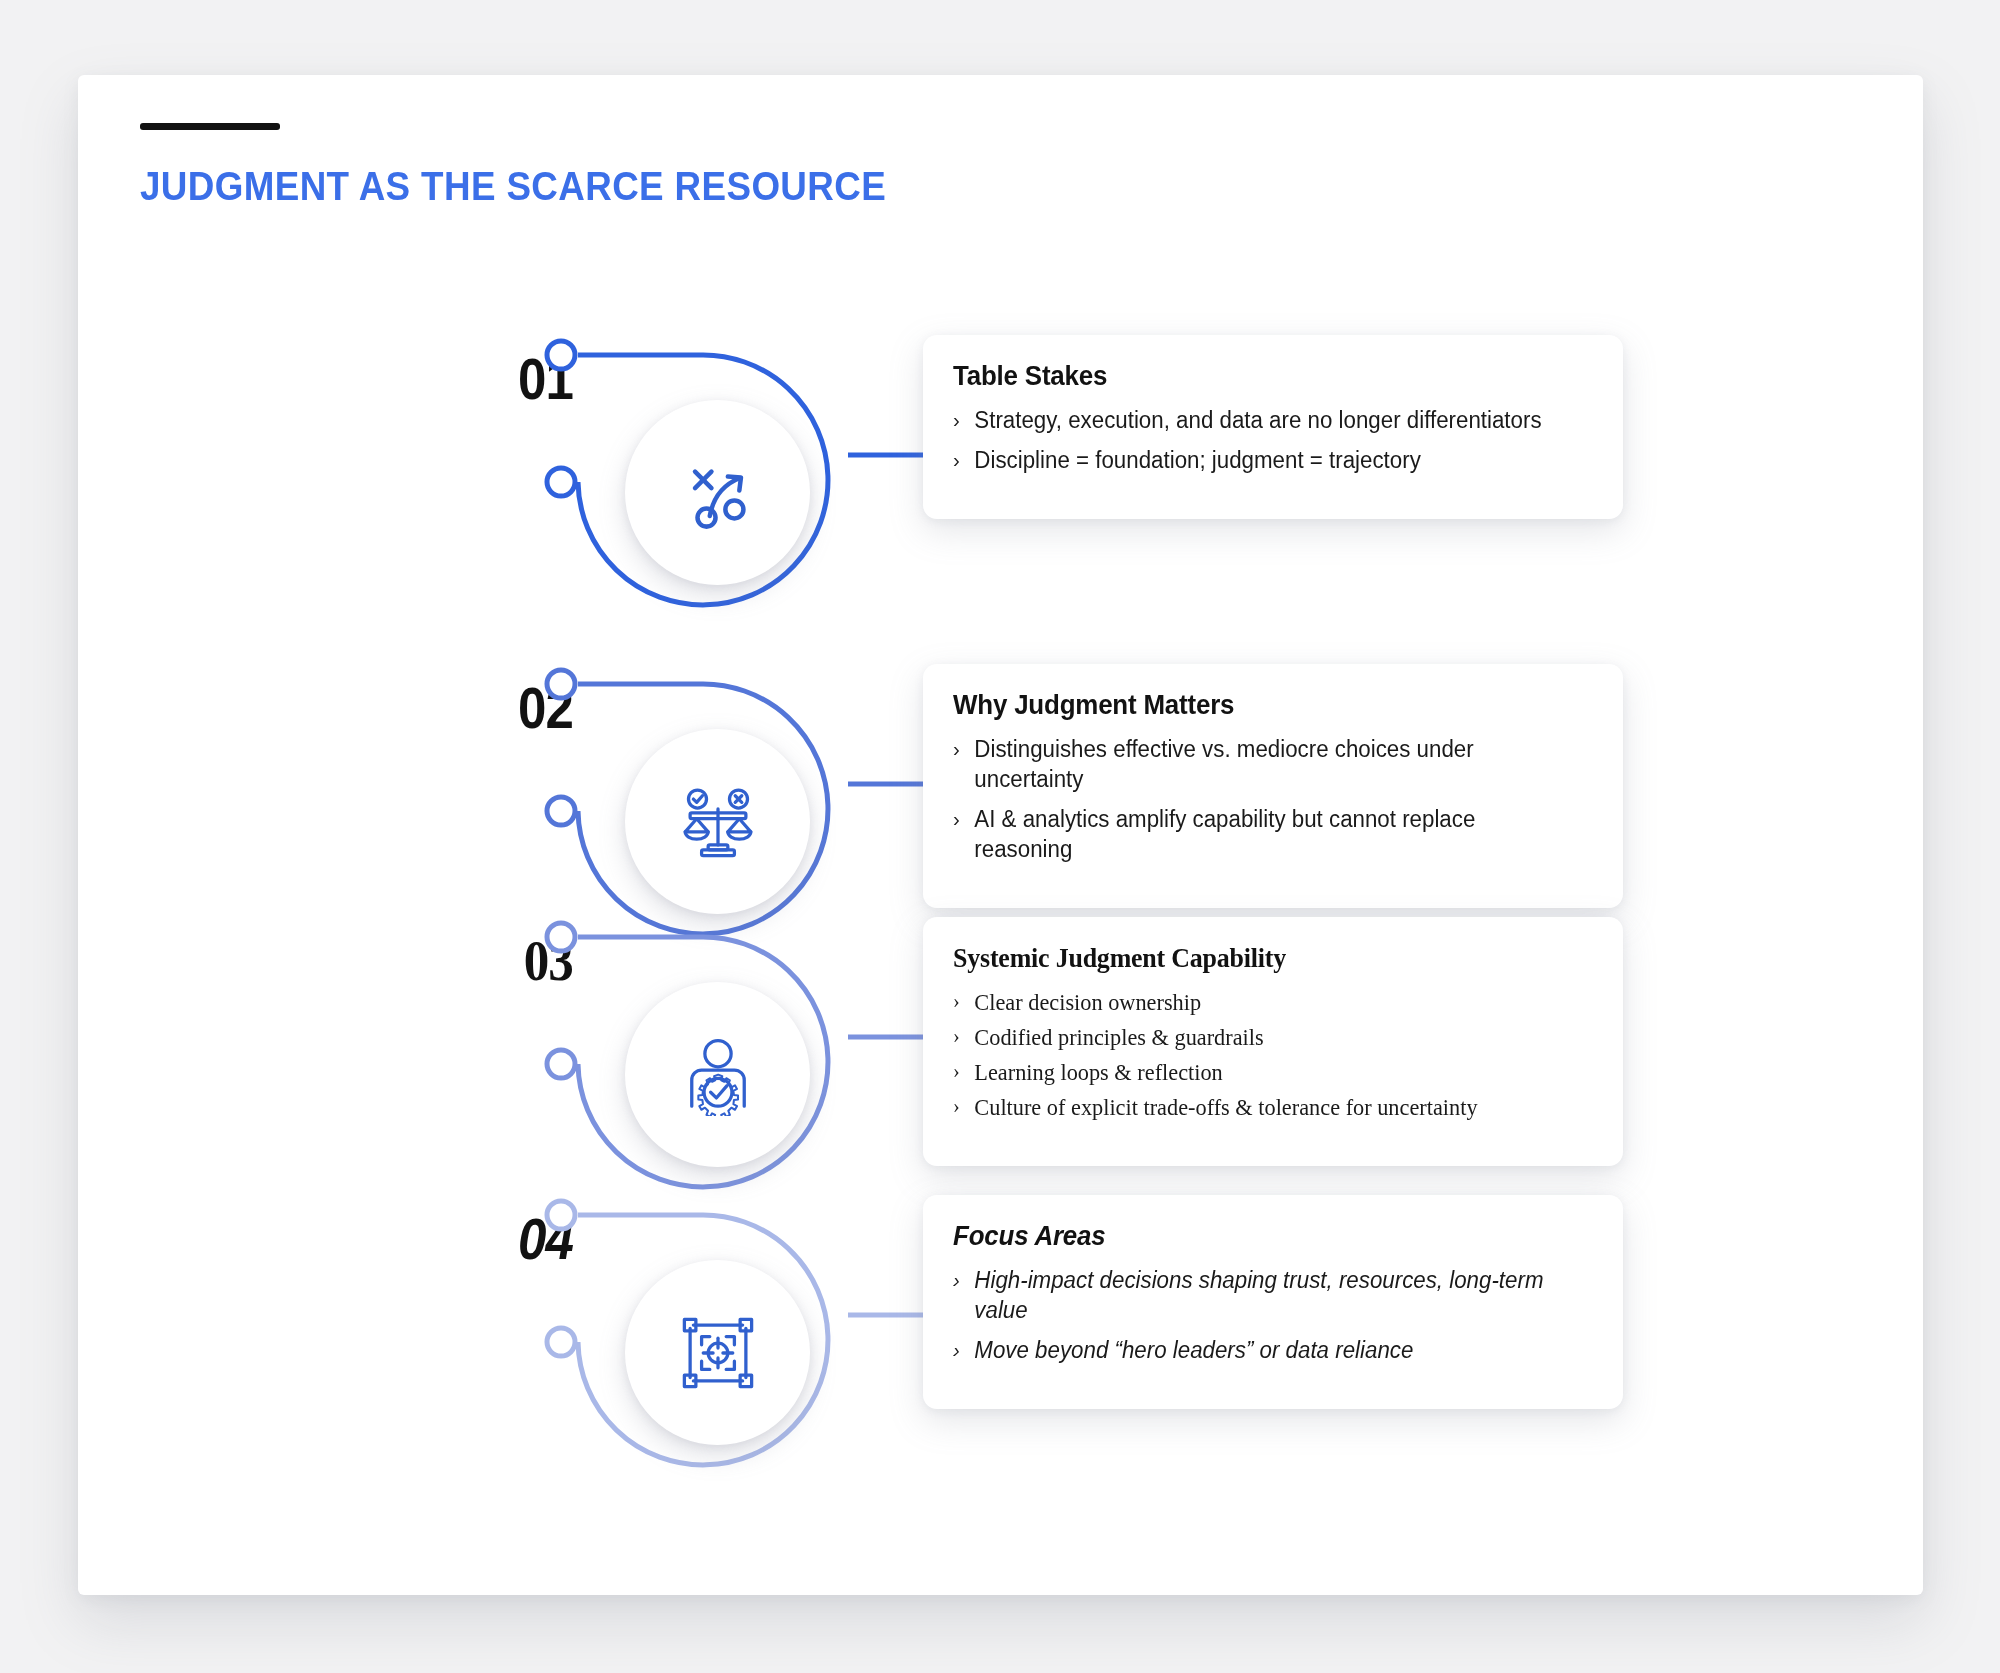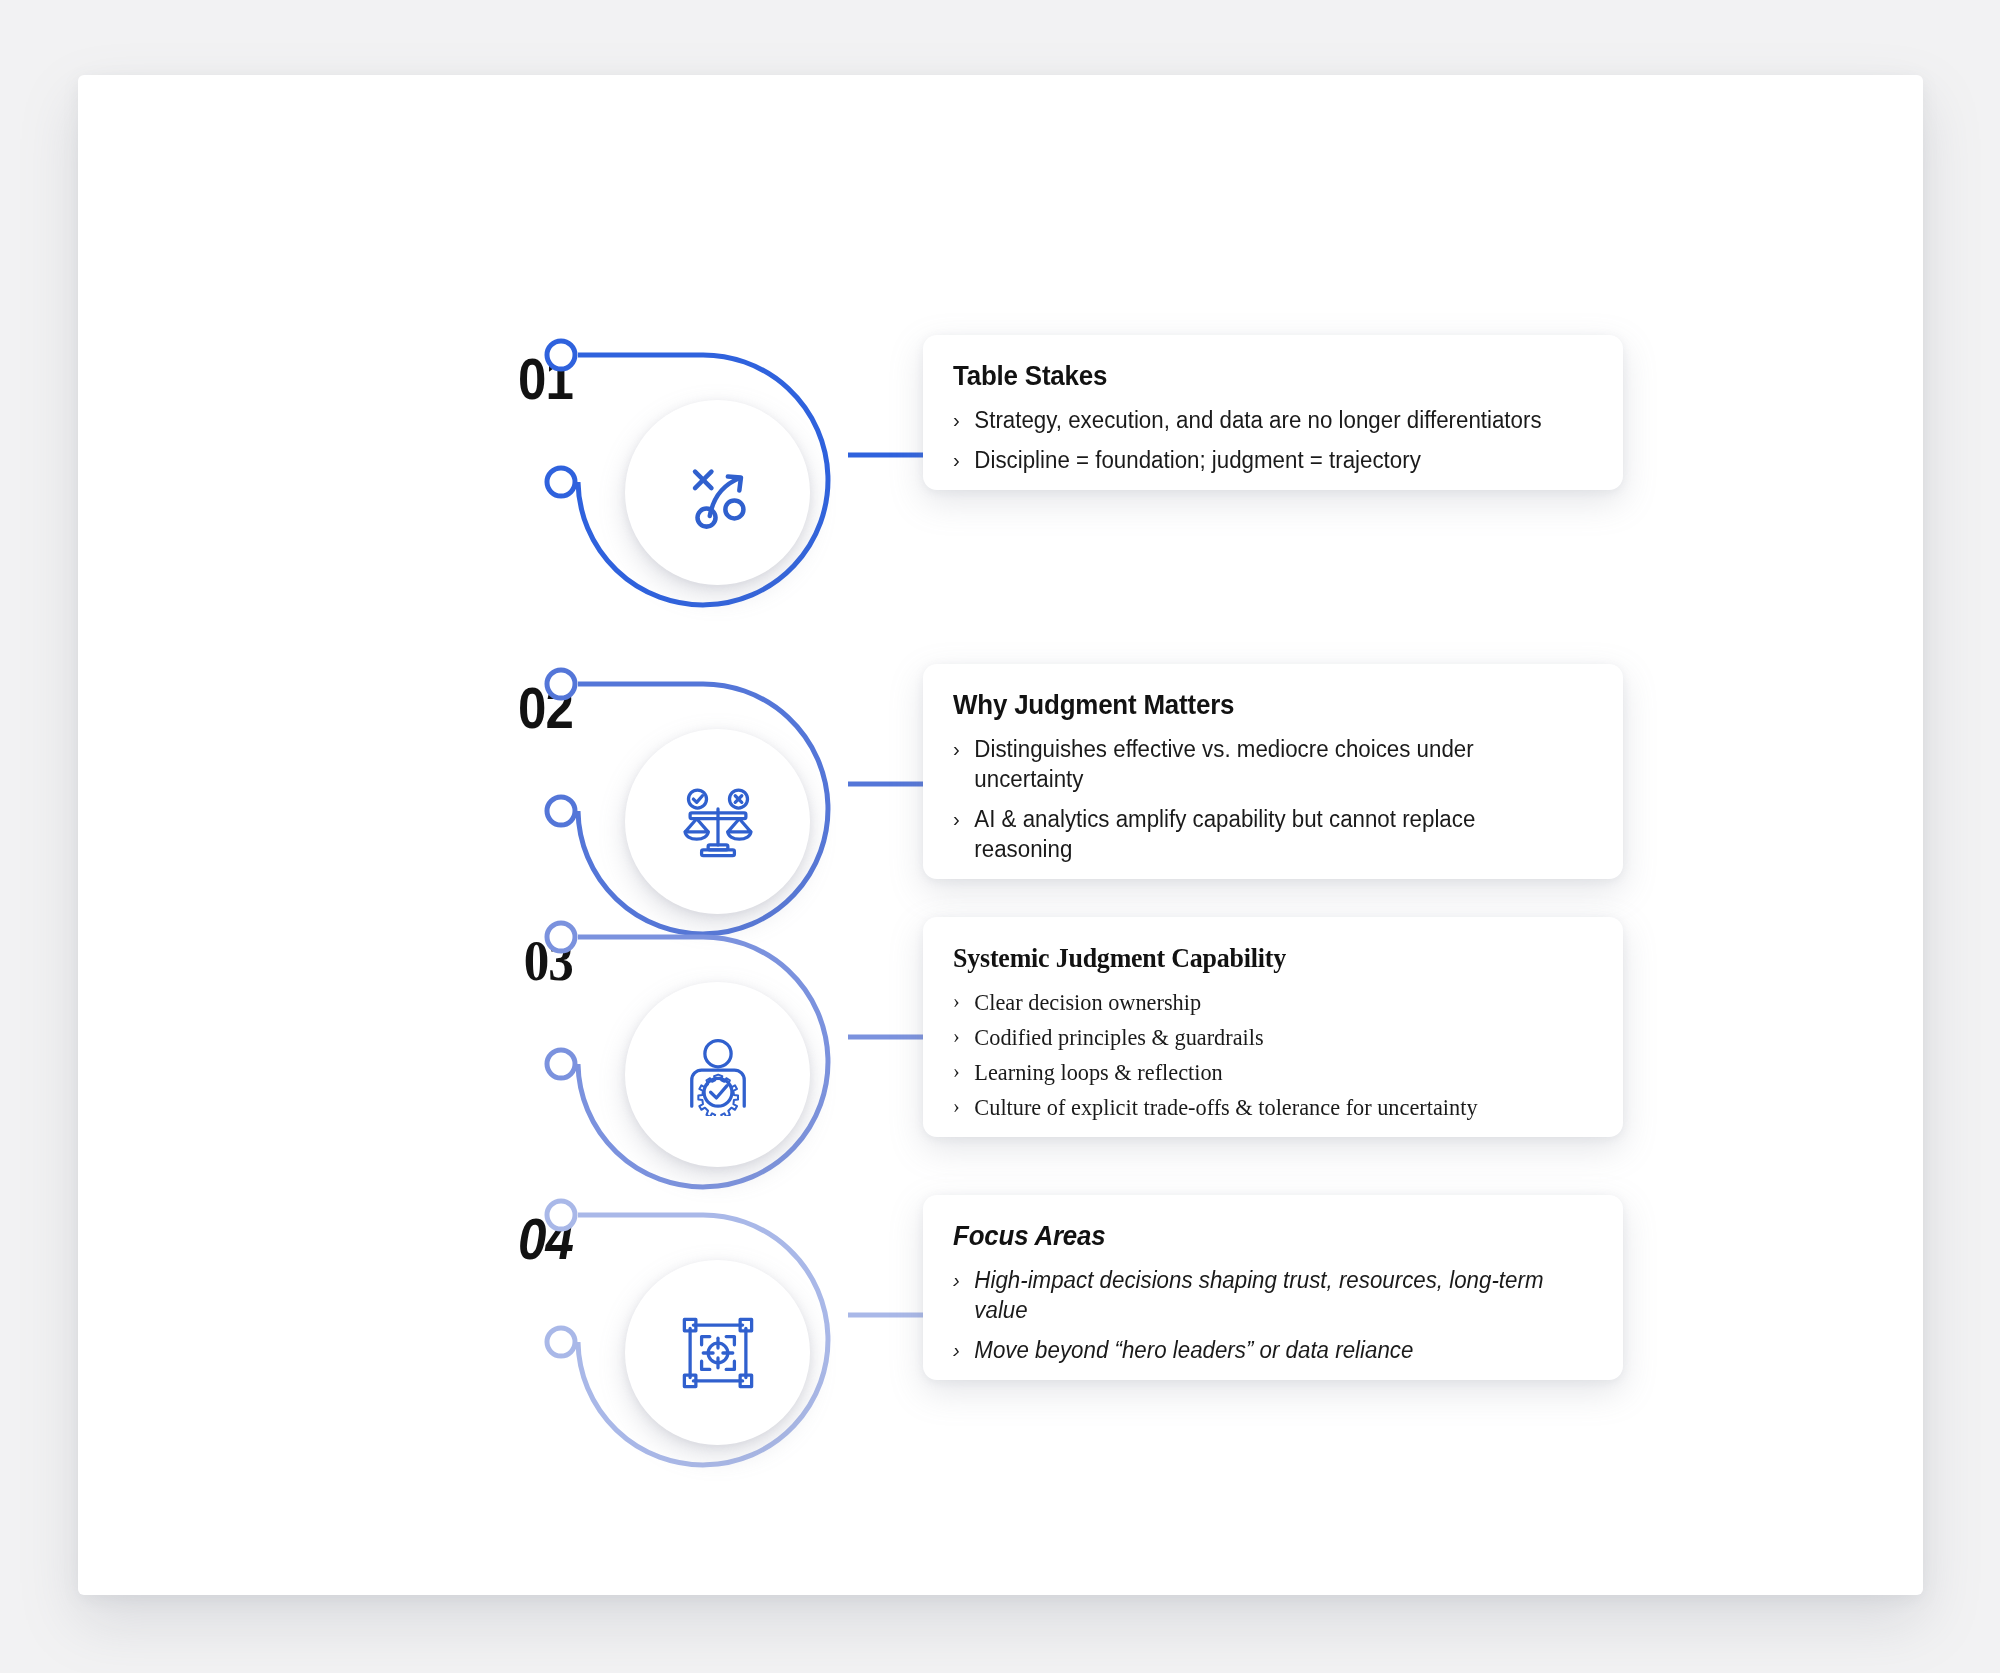--- a/index.html
+++ b/index.html
@@ -62,21 +62,21 @@
   }
   .disc svg { width:82px; height:82px; }
 
   
   .card {
     position:absolute; left:845px; top:-20px;
     width:700px;
     background:#ffffff; border-radius:14px;
     box-shadow:0 12px 34px rgba(135,140,155,.22),
                0 2px 10px rgba(135,140,155,.12);
-    padding:26px 30px 14px 30px;
+    padding:26px 30px 43px 30px;
   }
   .card h3 {
     font-size:27px; font-weight:bold; color:#121212;
     margin-bottom:14px; letter-spacing:-.2px;
     transform:scaleX(.96); transform-origin:left center;
   }
   .blist { list-style:none; }
   .blist li {
     position:relative; padding-left:22px;
     font-size:23px; line-height:1.30; color:#1a1a1a;
@@ -87,20 +87,24 @@
   .blist li .chev {
     position:absolute; left:0; top:0; color:#1a1a1a; font-size:21px;
   }
   .tight li { margin-bottom:5px; }
 </style>
 </head>
 <body>
 
 <div id="slide">
 
+  <div id="header">
+    <div class="rule"></div>
+    <div class="title">JUDGMENT AS THE SCARCE RESOURCE</div>
+  </div>
 
   <div class="row" id="row0">
     <div class="num">01</div>
 
     <svg class="conn" viewBox="0 0 700 300">
       <g fill="none" stroke="#2f62dd" stroke-width="5">
         <path d="M 30 40 L 150 40 A 125 125 0 1 1 30 167"></path>
         <line x1="300" y1="140" x2="405" y2="140"></line>
         <circle cx="13" cy="40" r="14" fill="#ffffff"></circle>
         <circle cx="13" cy="167" r="14" fill="#ffffff"></circle>

